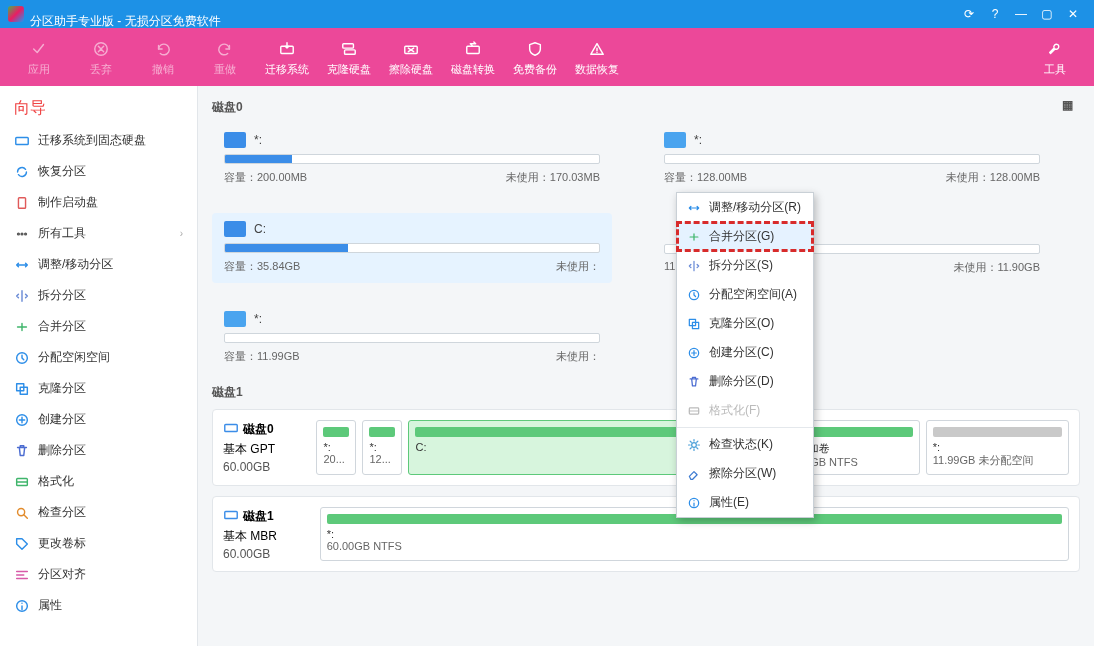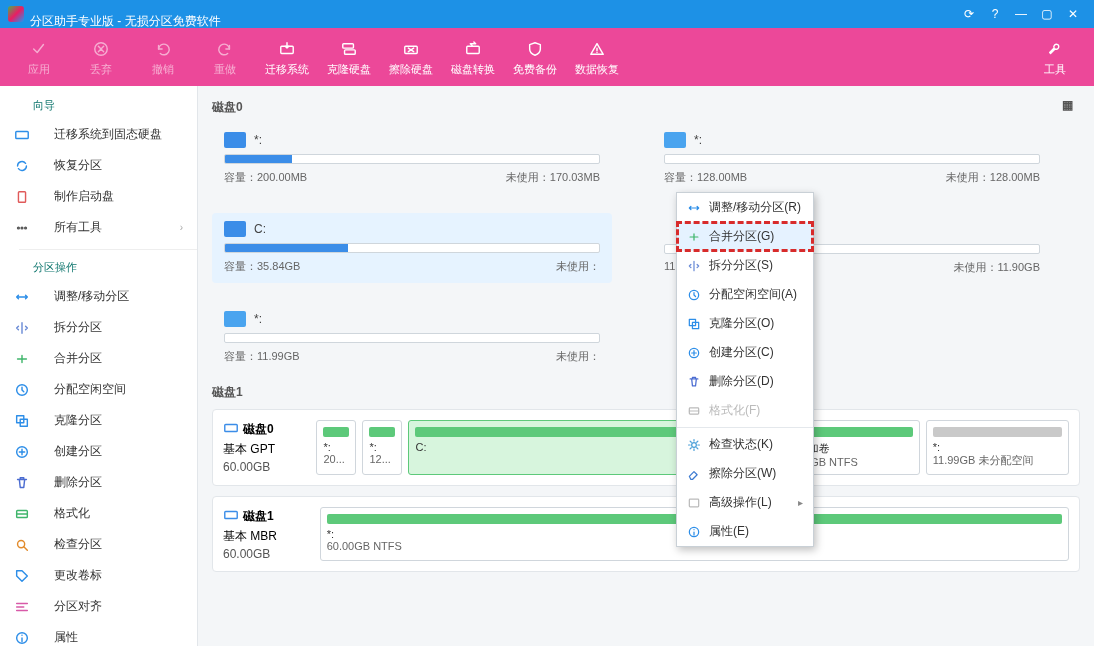--- a/index.html
+++ b/index.html
@@ -9,22 +9,22 @@
 .title-bar .title-text { flex: 1; font-size: 12px; margin-top: 15px; }
 .title-bar .win-btn { width: 26px; height: 20px; display: flex; align-items: center; justify-content: center; cursor: pointer; }
 .toolbar { height: 58px; background: #ec4899; display: flex; align-items: center; padding: 0 8px; }
 .tb-item { width: 62px; height: 54px; color: #fff; display: flex; flex-direction: column; align-items: center; justify-content: center; font-size: 11px; cursor: pointer; }
 .tb-item.disabled { opacity: .55; }
 .tb-item .tb-ic { width: 22px; height: 22px; margin-bottom: 2px; display: flex; align-items: center; justify-content: center; }
 .tb-item .tb-ic svg { stroke: #fff; fill: none; stroke-width: 1.6; }
 .tb-spacer { flex: 1; }
 .main { display: flex; height: calc(100% - 86px); }
 .sidebar { width: 198px; background: #fff; border-right: 1px solid #e2e6ea; padding: 8px 0; overflow: auto; }
-.sb-header { padding: 4px 14px 6px; color: #0f766e; font-size: 11px; margin-left: 19px; }
-.sb-item { padding: 7px 14px; display: flex; align-items: center; gap: 24px; cursor: pointer; color: #333; }
+.sb-header { padding: 4px 14px 6px; color: #ef4444; font-size: 16px; }
+.sb-item { padding: 7px 14px; display: flex; align-items: center; gap: 8px; cursor: pointer; color: #333; }
 .sb-item .sb-ic { width: 16px; height: 16px; display: flex; align-items: center; justify-content: center; }
 .sb-chev { margin-left: auto; color: #aaa; font-size: 10px; }
 .content { flex: 1; background: #f4f6f8; padding: 8px 14px 8px 14px; position: relative; overflow: auto; }
 .disk-title { font-size: 12px; font-weight: bold; color: #555; margin: 4px 0 8px; display:flex; align-items:center; }
 .disk-title .tip { margin-left:auto; width:18px; height:18px; }
 .vol-grid { display: flex; flex-wrap: wrap; gap: 20px 40px; margin-bottom: 12px; }
 .vol-card { width: 400px; padding: 8px 12px; border-radius: 4px; }
 .vol-card.sel { background: #e6f3ff; }
 .vol-head { display: flex; align-items: center; gap: 8px; color: #444; }
 .vol-ic { width: 22px; height: 16px; border-radius: 2px; }
@@ -197,21 +197,20 @@
             <svg width="16" height="16" viewBox="0 0 18 18" stroke="#555" fill="none" stroke-width="1.6" stroke-linecap="round" stroke-linejoin="round">
               <circle cx="5" cy="9" r="1"></circle>
               <circle cx="9" cy="9" r="1"></circle>
               <circle cx="13" cy="9" r="1"></circle>
             </svg>
           </span>
           <span>所有工具</span>
           <span class="sb-chev">›</span>
         </div>
       </div>
-    <div class="sb-header" style="margin-top:6px;border-top:1px solid #eee;padding-top:10px">分区操作</div>
     <div id="sb-ops">
         <div class="sb-item">
           <span class="sb-ic">
             <svg width="16" height="16" viewBox="0 0 18 18" stroke="#2d8ee8" fill="none" stroke-width="1.6" stroke-linecap="round" stroke-linejoin="round">
               <path d="M3 9h12M5 7l-2 2 2 2M13 7l2 2-2 2"></path>
             </svg>
           </span>
           <span>调整/移动分区</span>
         </div>
         <div class="sb-item">
@@ -528,29 +527,20 @@
         <div class="ctx-item">
           <span class="ctx-ic">
             <svg width="16" height="16" viewBox="0 0 18 18" stroke="#3d7bd1" fill="none" stroke-width="1.6" stroke-linecap="round" stroke-linejoin="round">
               <path d="M3 12l6-6 4 4-6 6H5z"></path>
             </svg>
           </span>
           <span>擦除分区(W)</span>
         </div>
         <div class="ctx-item">
           <span class="ctx-ic">
-            <svg width="16" height="16" viewBox="0 0 18 18" stroke="#bbb" fill="none" stroke-width="1.6" stroke-linecap="round" stroke-linejoin="round">
-              <rect x="3" y="4" width="12" height="10" rx="1"></rect>
-            </svg>
-          </span>
-          <span>高级操作(L)</span>
-          <span class="arrow">▸</span>
-        </div>
-        <div class="ctx-item">
-          <span class="ctx-ic">
             <svg width="16" height="16" viewBox="0 0 18 18" stroke="#2d8ee8" fill="none" stroke-width="1.6" stroke-linecap="round" stroke-linejoin="round">
               <circle cx="9" cy="9" r="6"></circle>
               <path d="M9 6v0M9 9v4"></path>
             </svg>
           </span>
           <span>属性(E)</span>
         </div>
       </div>
   </div>
 </div>

